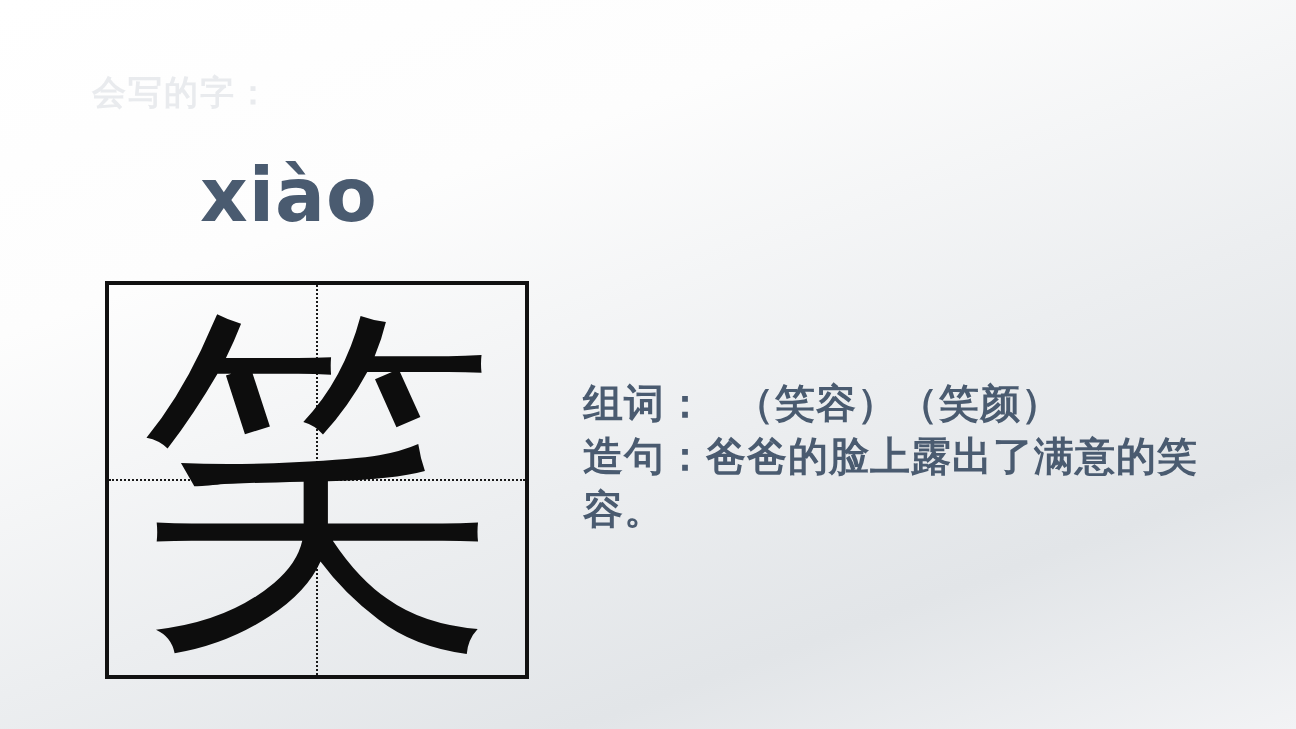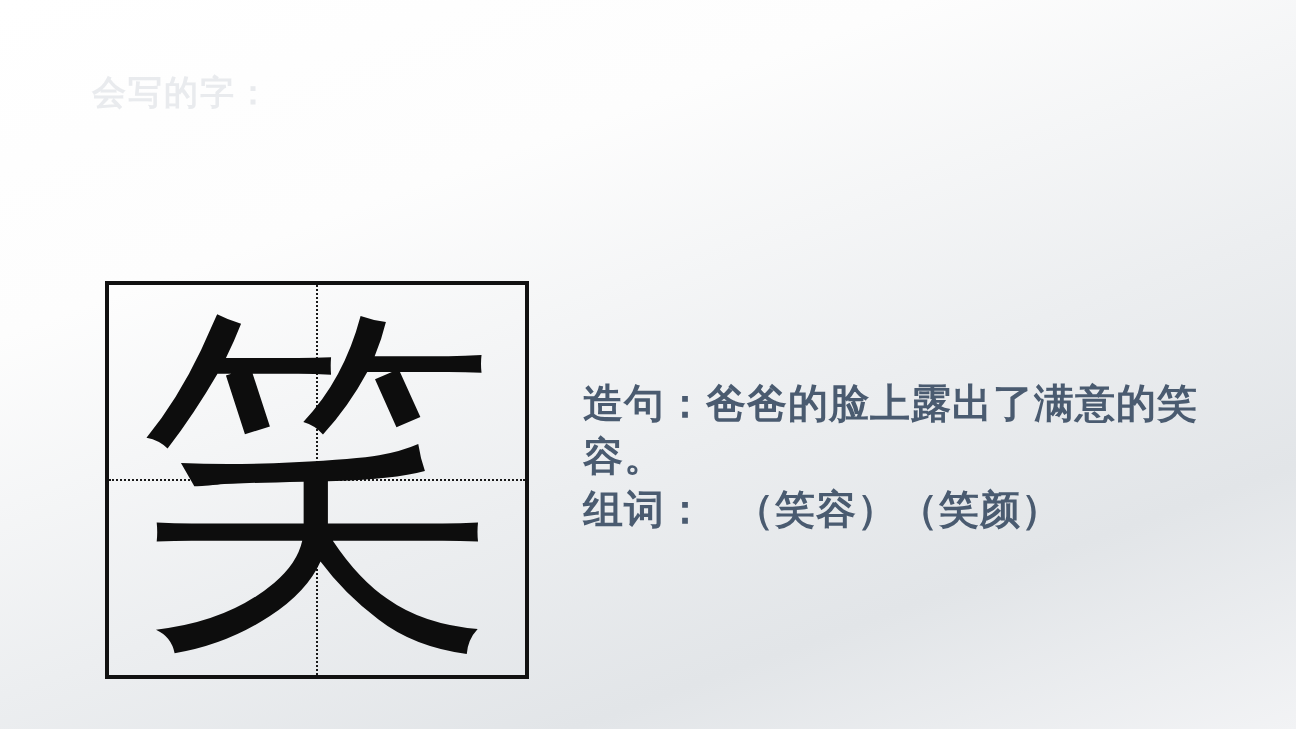--- a/index.html
+++ b/index.html
@@ -104,29 +104,30 @@
     width: 28px;
   }
 </style>
 </head>
 <body>
 
 <div class="slide">
 
   <div class="faint-title">会写的字：</div>
 
+  <div class="pinyin">xiào</div>
 
   <div class="tianzige">
     <div class="v-line"></div>
     <div class="h-line"></div>
     <div class="glyph">笑</div>
   </div>
 
   <div class="text-block">
+    <div class="text-line">
+      <span>组词：</span><span class="label-gap"></span><span>（笑容）（笑颜）</span>
+    </div>
     <div class="text-line wrap">
       <span>造句：</span><span>爸爸的脸上露出了满意的笑容。</span>
-    </div>
-    <div class="text-line">
-      <span>组词：</span><span class="label-gap"></span><span>（笑容）（笑颜）</span>
     </div>
   </div>
 
 </div>
 
 </body></html>

